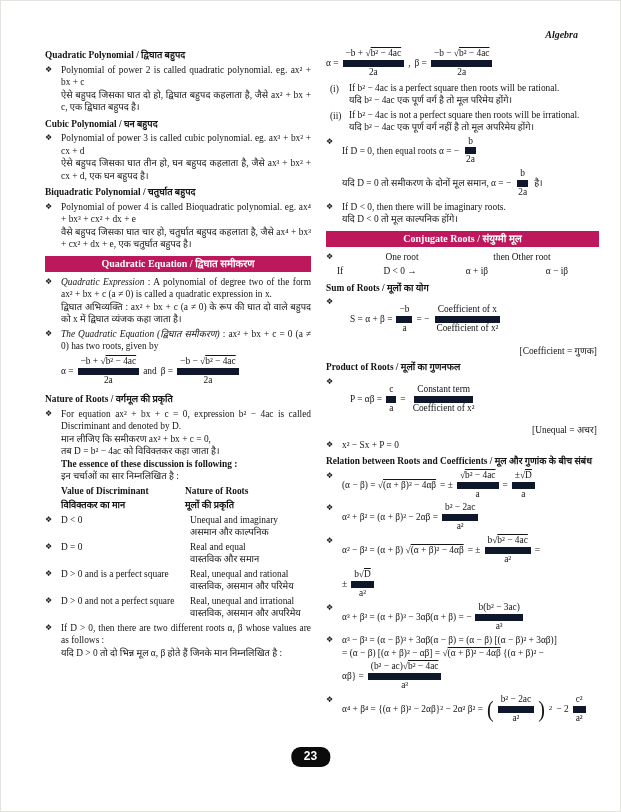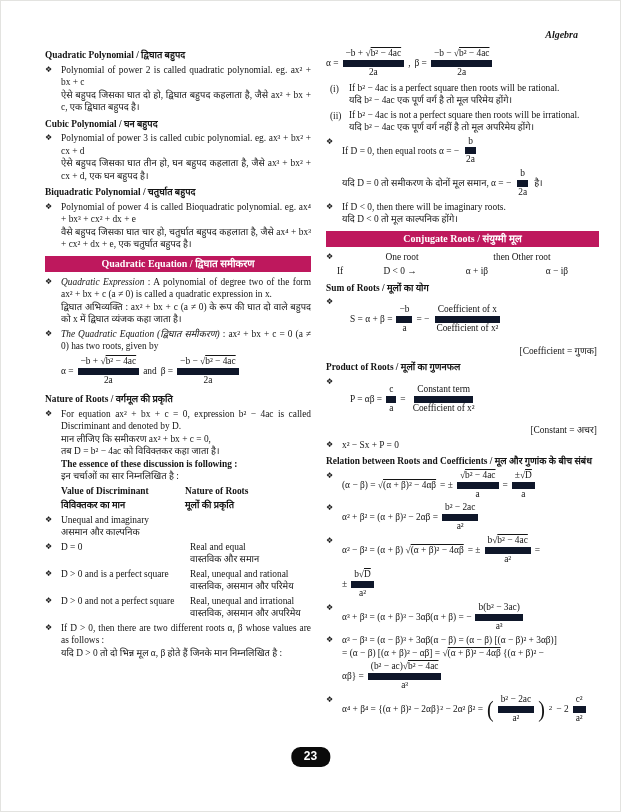--- a/index.html
+++ b/index.html
@@ -130,20 +130,21 @@
         <span class="c1">Value of Discriminant</span>
         <span>Nature of Roots</span>
       </div>
       <div class="dt-head">
         <span class="c1">विविक्तकर का मान</span>
         <span>मूलों की प्रकृति</span>
       </div>
 
       <div class="dt-row">
         <span class="bullet">❖</span>
+        <span class="c1">D &lt; 0</span>
         <span class="c2">
           <div>Unequal and imaginary</div>
           <div>असमान और काल्पनिक</div>
         </span>
       </div>
       <div class="dt-row">
         <span class="bullet">❖</span>
         <span class="c1">D = 0</span>
         <span class="c2">
           <div>Real and equal</div>
@@ -278,21 +279,21 @@
             <span class="num">c</span>
             <span class="den">a</span>
           </span>
           <span>=</span>
           <span class="frac">
             <span class="num">Constant term</span>
             <span class="den">Coefficient of x²</span>
           </span>
         </div>
       </div>
-      <div class="note">[Constant = अचर]</div>
+      <div class="note">[Unequal = अचर]</div>
 
       <div class="li">
         <span class="bullet">❖</span>
         <div class="body">x²  −  Sx  +  P  =  0</div>
       </div>
 
       <div class="h">Relation between Roots and Coefficients / मूल और गुणांक के बीच संबंध</div>
 
       <div class="li">
         <span class="bullet">❖</span>

